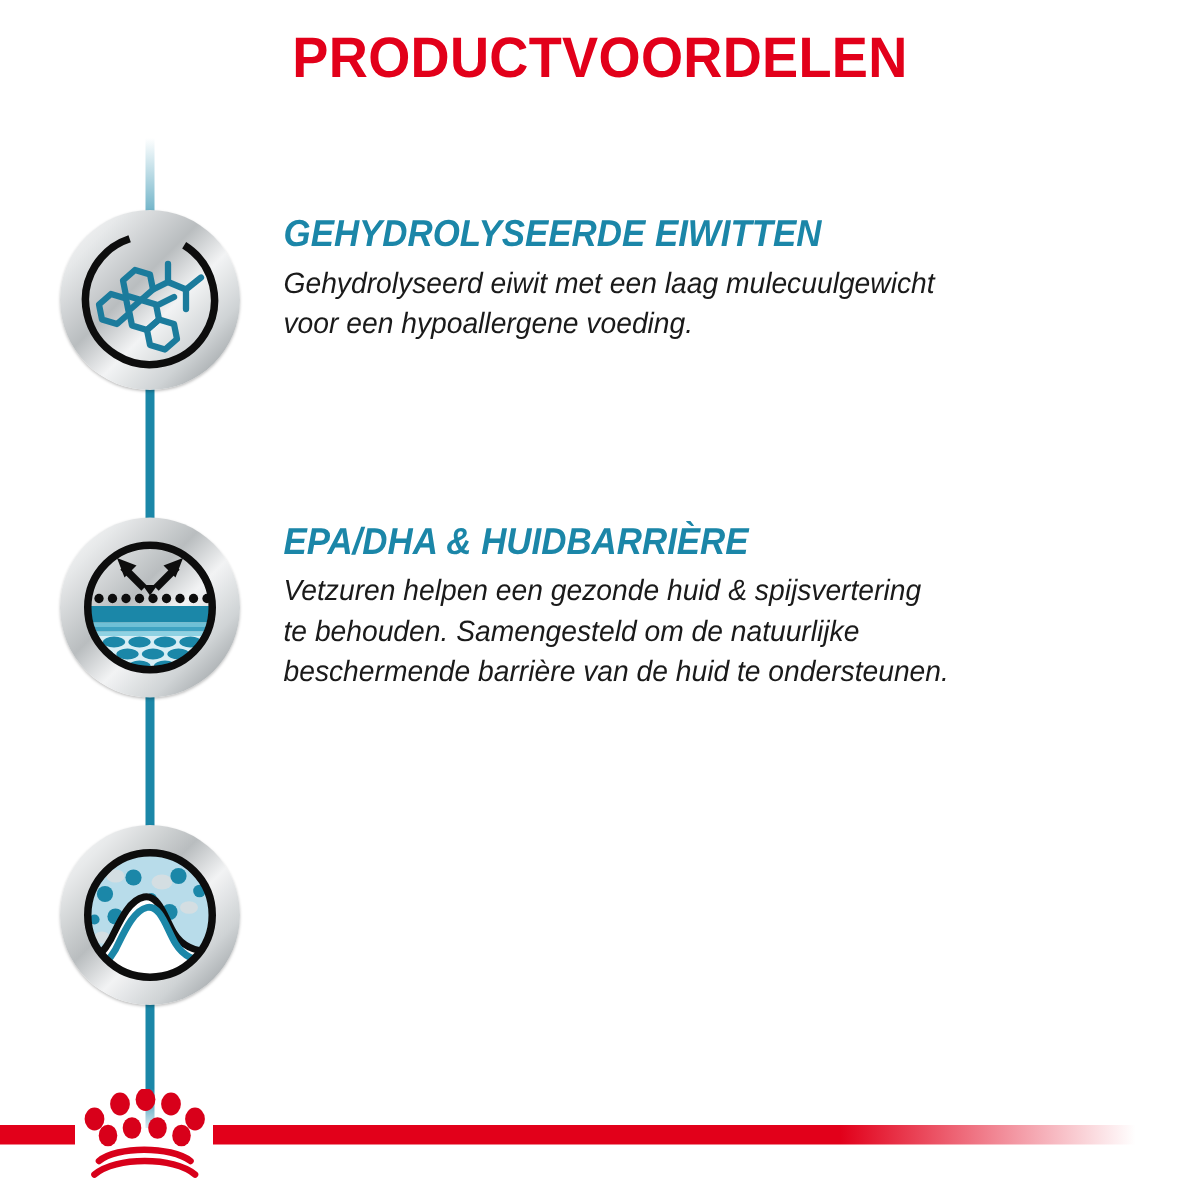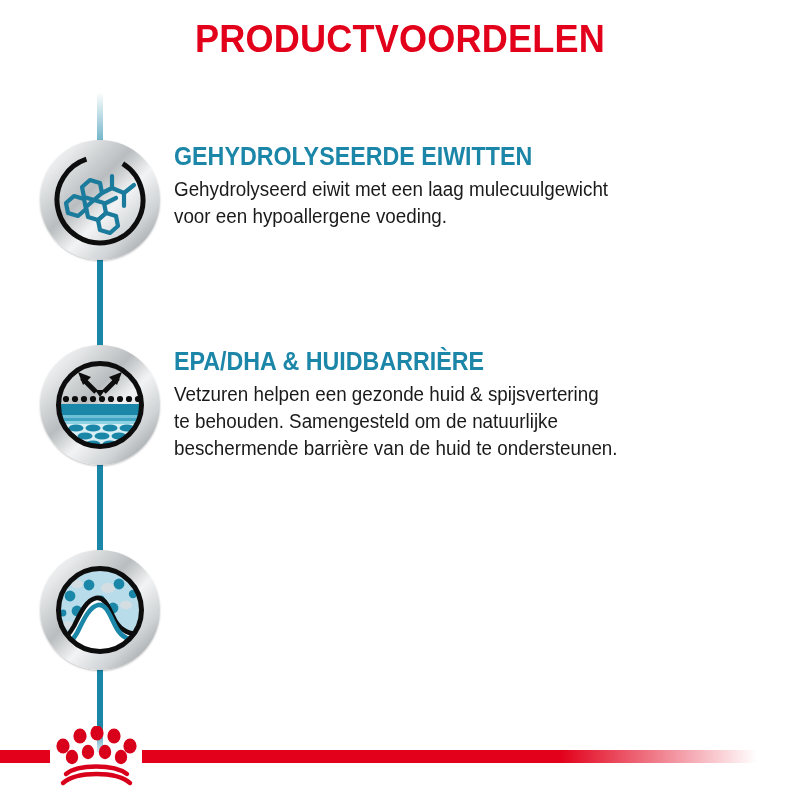--- a/index.html
+++ b/index.html
@@ -68,23 +68,24 @@
     box-shadow: 0 1px 2px rgba(0,0,0,0.25);
     display: flex;
     align-items: center;
     justify-content: center;
   }
   .icon-badge svg { display: block; }
 
   
   .benefit-text {
     position: absolute;
-    left: 174px;
+    left: 189px;
     top: 2px;
     width: 600px;
+    font-style: italic;
   }
   .benefit-heading {
     color: #1b86a8;
     font-family: "Liberation Sans", sans-serif;
     font-weight: bold;
     font-size: 25px;
     line-height: 29px;
     letter-spacing: 0px;
     transform: scaleX(0.93);
     transform-origin: 0 50%;

